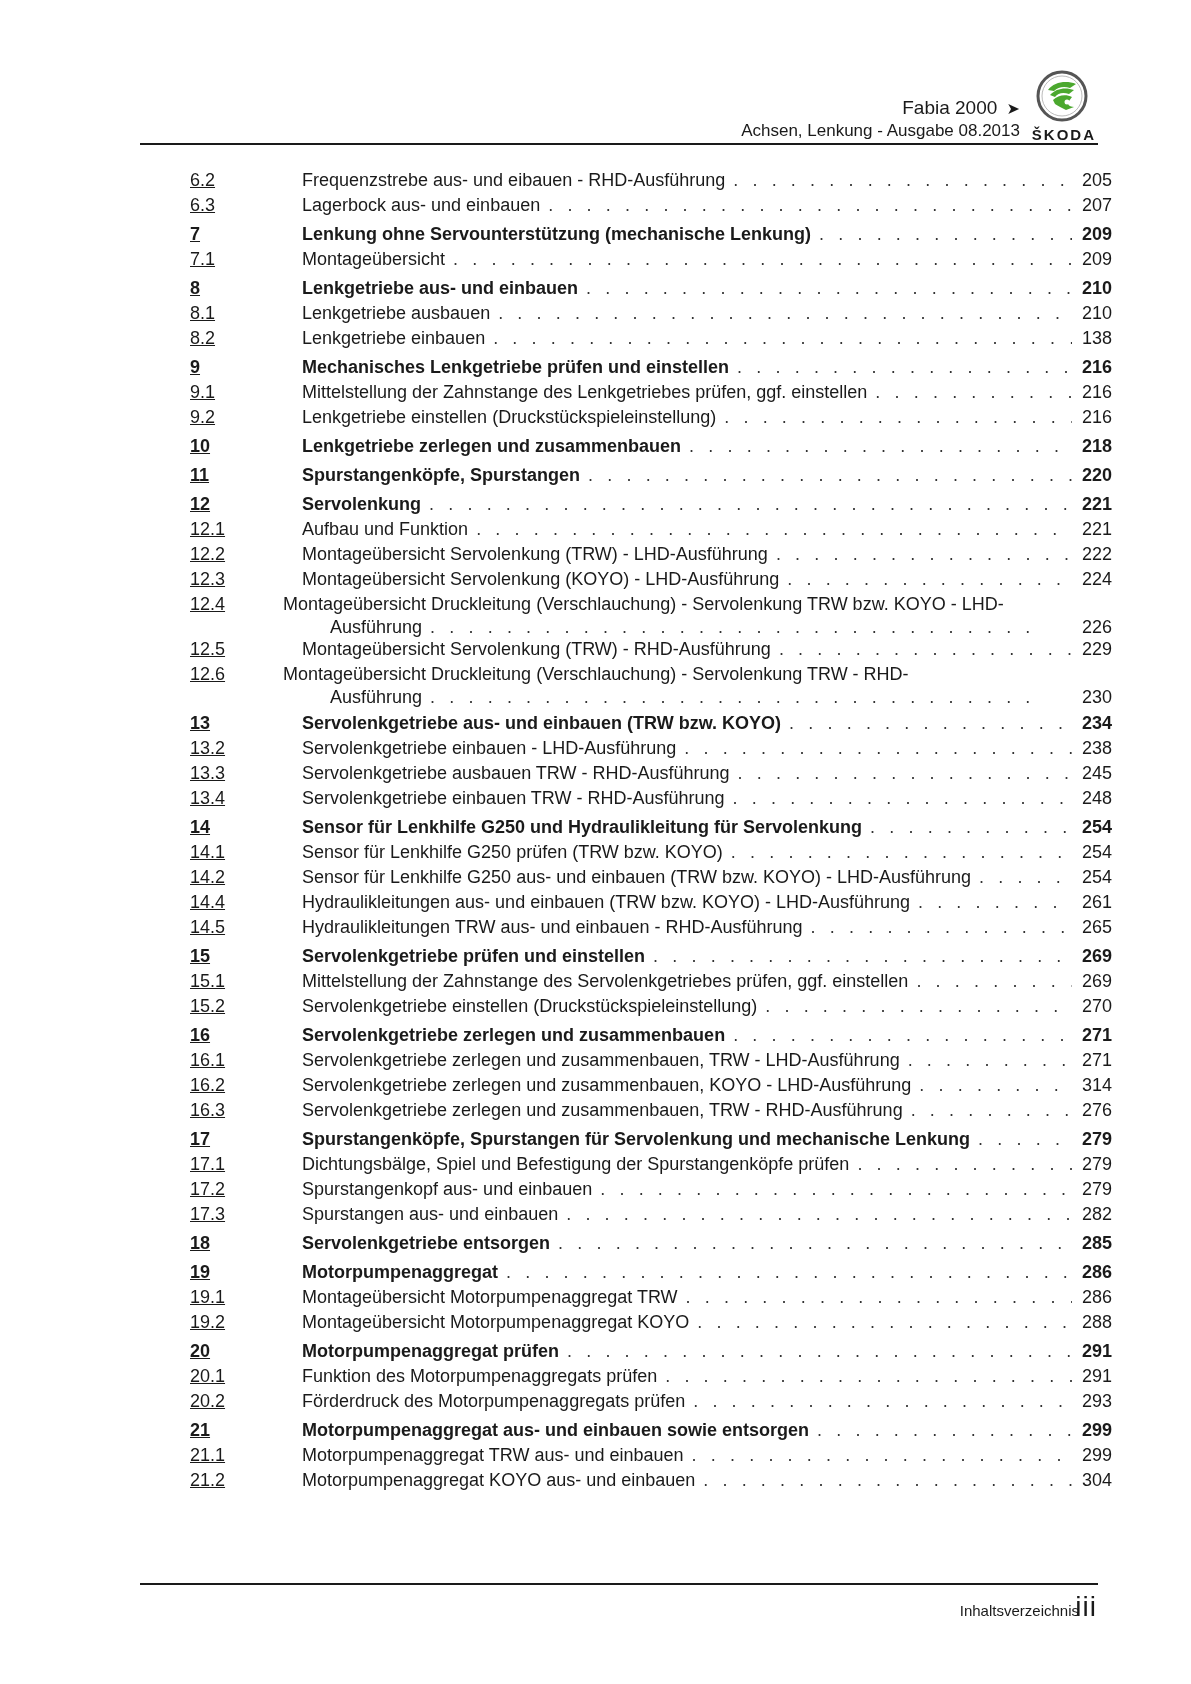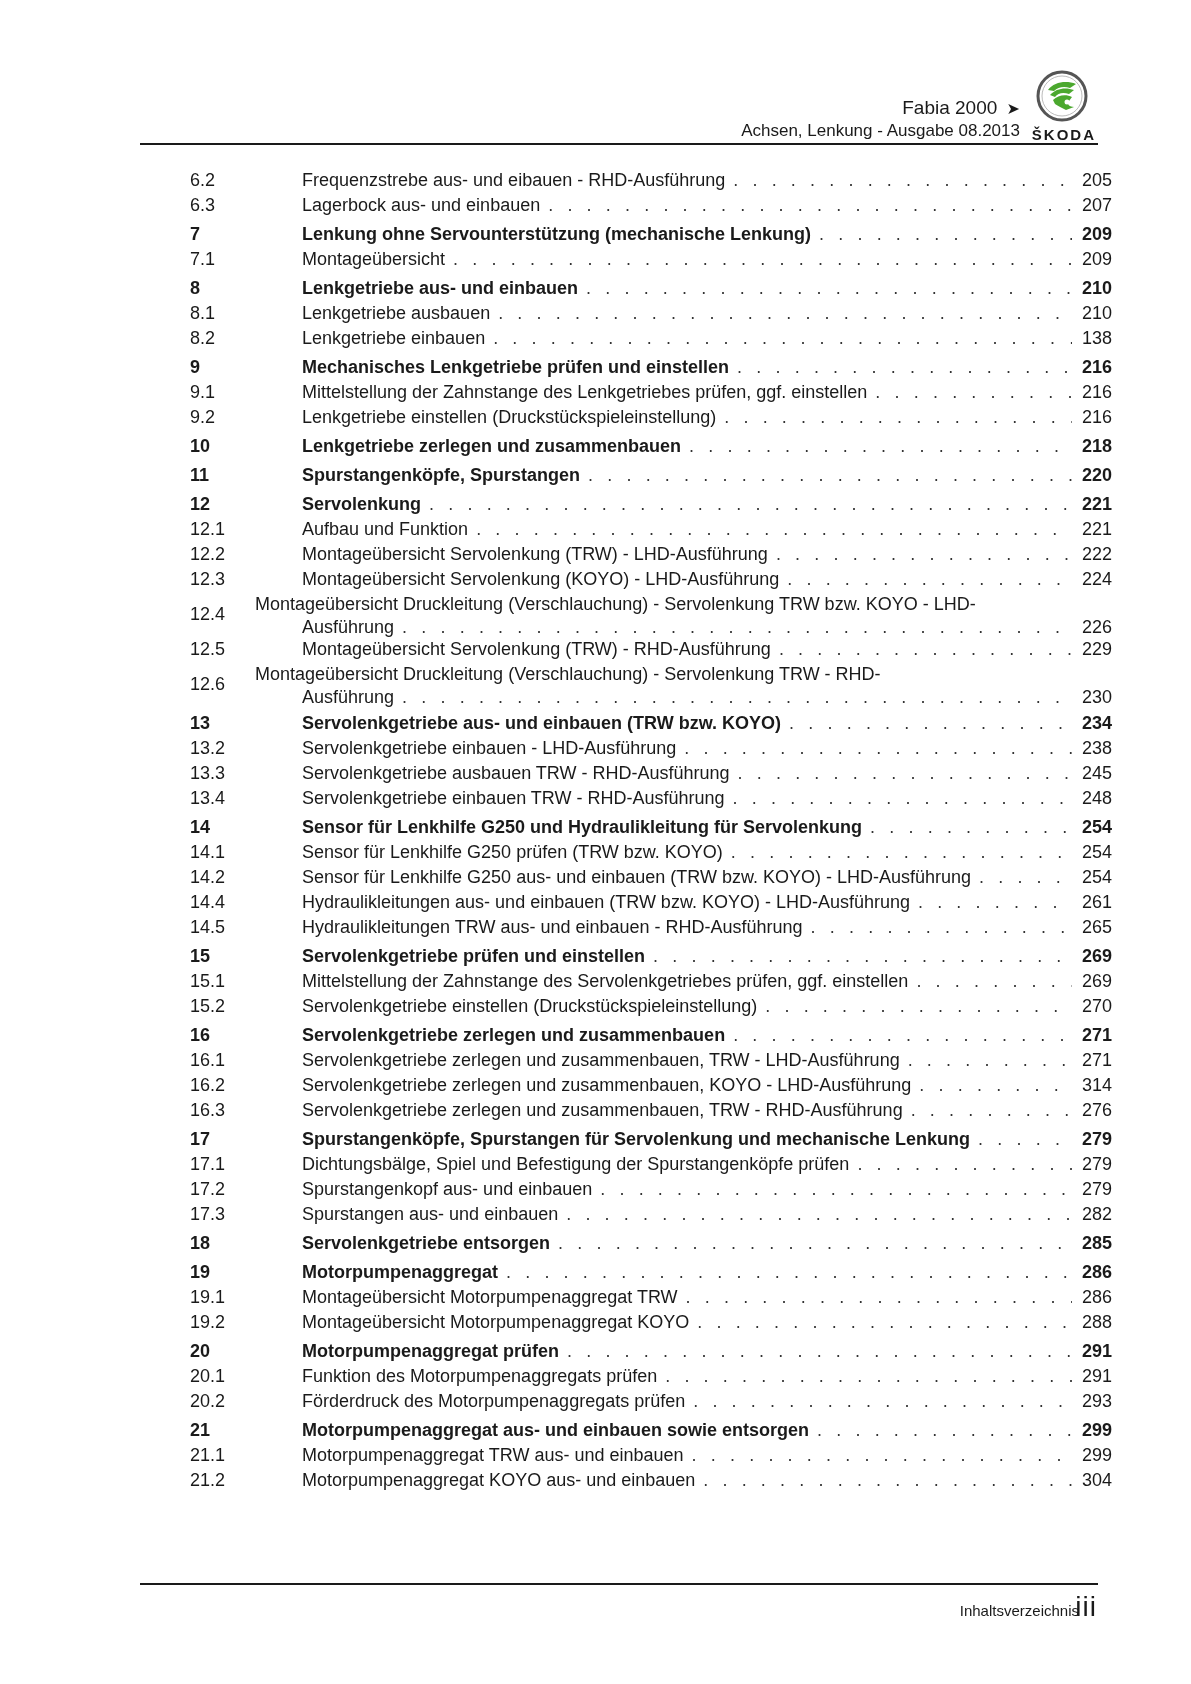--- a/index.html
+++ b/index.html
@@ -13,28 +13,28 @@
   .hdr-sub { position: absolute; right: 78px; top: 51px; font-size: 17px; white-space: nowrap; }
   .logo { position: absolute; right: 0; top: 0; width: 72px; height: 72px; }
   .logo svg { display: block; margin: 0 auto; }
   .logo-word { position: absolute; right: 2px; top: 56px; font-size: 15px; font-weight: bold;
                letter-spacing: 2px; white-space: nowrap; }
 
   .toc { position: absolute; left: 190px; top: 168px; width: 922px; }
   .row { display: flex; align-items: baseline; font-size: 18px; line-height: 25px; }
   .row.chapter { margin-top: 4px; font-weight: bold; }
   .row.first { margin-top: 0; }
-  .num { width: 65px; flex: none; }
+  .num { width: 65px; flex: none; text-decoration: underline; }
   .body { flex: 1; display: flex; align-items: baseline; min-width: 0; }
   .title { white-space: nowrap; padding-right: 8px; margin-left: 47px; }
   .dots { flex: 1; overflow: hidden; white-space: nowrap; font-weight: normal; letter-spacing: 4.6px; color: #333; }
   .dots::after { content: ". . . . . . . . . . . . . . . . . . . . . . . . . . . . . . . . . . . . . . . . . . . . . . . . . . . . . . . . . . . . . . . . . . . . . . . . . . . . . . . . . . . . . . . . . . . . . . . . . . . . . . . ."; }
   .page { width: 40px; flex: none; text-align: right; }
 
-  .row.wrap { align-items: center; }
+  .row.wrap { align-items: flex-start; gap: 28px; }
   .wrapbody { flex: 1; display: flex; flex-direction: column; min-width: 0; }
   .wrapline1 { white-space: nowrap; }
   .wrapline2 { display: flex; align-items: baseline; line-height: 20px; }
   .row.wrap .page { align-self: flex-end; line-height: 20px; }
 
   .footer-line { position: absolute; left: 140px; top: 1583px; width: 958px; height: 2px; background: #1a1a1a; }
   .footer-label { position: absolute; right: 112px; top: 1602px; font-size: 15px; }
   .footer-page { position: absolute; right: 94px; top: 1591px; font-size: 28px; font-weight: normal; letter-spacing: 1px; }
 </style>
 </head>

